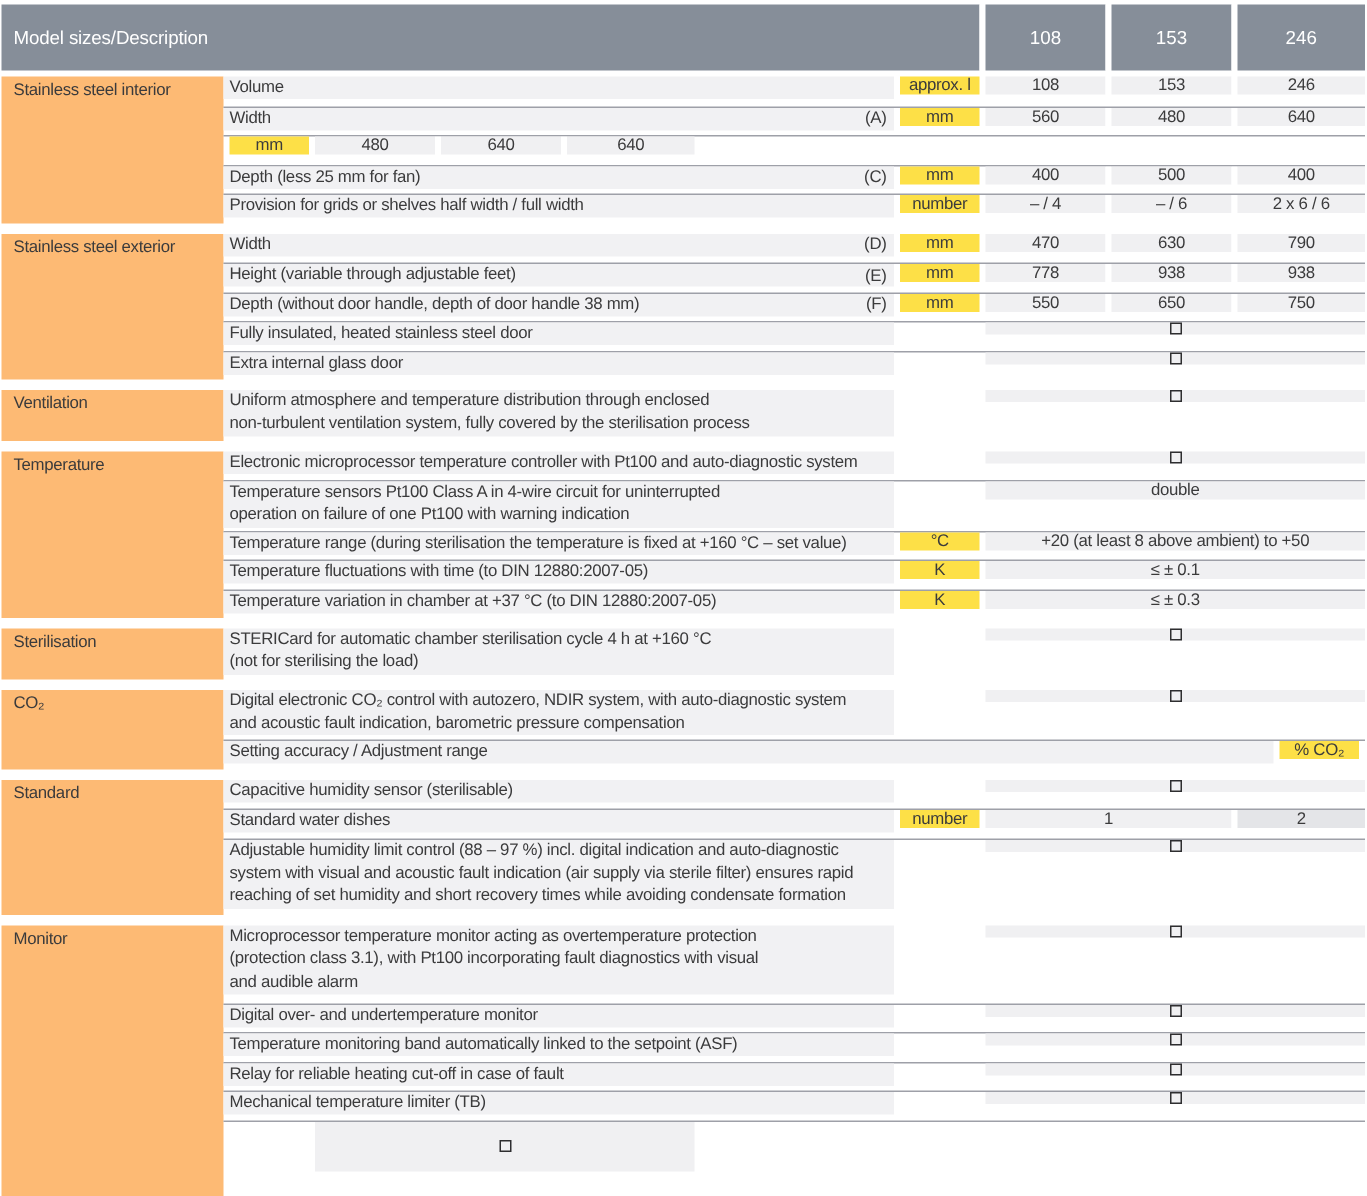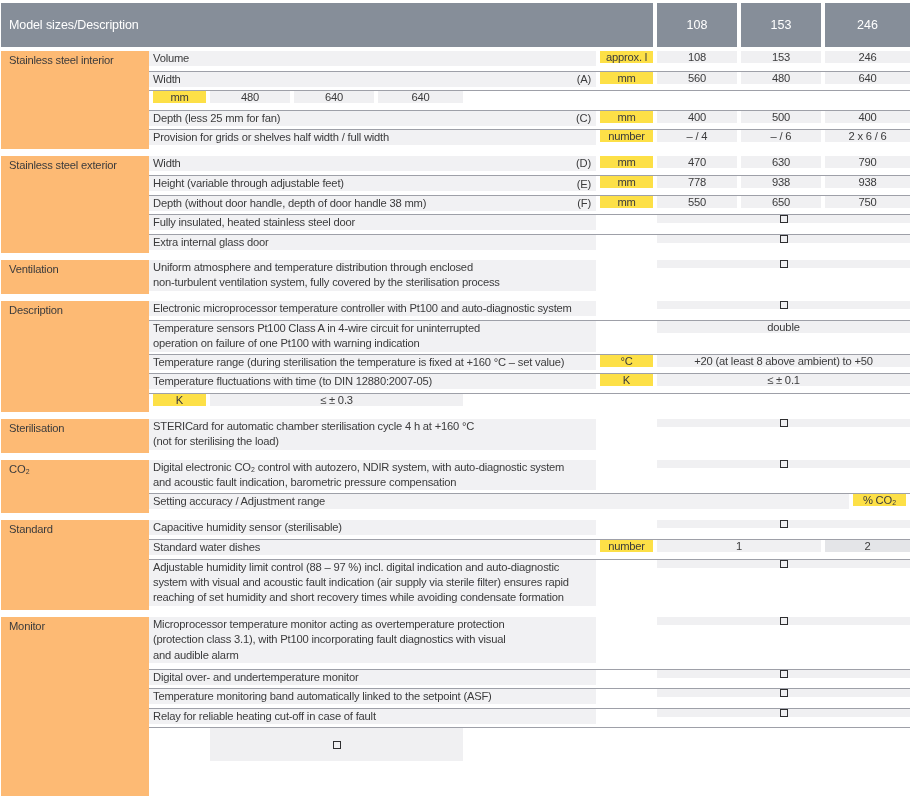--- a/index.html
+++ b/index.html
@@ -347,21 +347,21 @@
               <div class="cell vcell merged">
                 <div class="vwrap">
                   <span class="cbx"></span>
                 </div>
               </div>
             </div>
           </div>
         </div>
       </div>
       <div class="section">
-        <div class="cat-cell"><span class="cat-label">Description</span></div>
+        <div class="cat-cell"><span class="cat-label">Temperature</span></div>
         <div class="rows">
           <div class="row h1">
             <div class="cell desc-cell">
               <span class="desc-text">Electronic microprocessor temperature controller with Pt100 and auto-diagnostic system</span>
             </div>
             <div class="gap"></div>
             <div class="cell unit-cell">
               <span></span>
             </div>
             <div class="gap"></div>
@@ -413,20 +413,23 @@
               <span>K</span>
             </div>
             <div class="gap"></div>
             <div class="values">
               <div class="cell vcell merged">
                 <span>≤ ± 0.1</span>
               </div>
             </div>
           </div>
           <div class="row h1">
+            <div class="cell desc-cell">
+              <span class="desc-text">Temperature variation in chamber at +37 °C (to DIN 12880:2007-05)</span>
+            </div>
             <div class="gap"></div>
             <div class="cell unit-cell">
               <span>K</span>
             </div>
             <div class="gap"></div>
             <div class="values">
               <div class="cell vcell merged">
                 <span>≤ ± 0.3</span>
               </div>
             </div>
@@ -615,20 +618,37 @@
             </div>
             <div class="gap"></div>
             <div class="values">
               <div class="cell vcell merged">
                 <div class="vwrap">
                   <span class="cbx"></span>
                 </div>
               </div>
             </div>
           </div>
+          <div class="row h1">
+            <div class="cell desc-cell">
+              <span class="desc-text">Mechanical temperature limiter (TB)</span>
+            </div>
+            <div class="gap"></div>
+            <div class="cell unit-cell">
+              <span></span>
+            </div>
+            <div class="gap"></div>
+            <div class="values">
+              <div class="cell vcell merged">
+                <div class="vwrap">
+                  <span class="cbx"></span>
+                </div>
+              </div>
+            </div>
+          </div>
           <div class="row h2 tall">
             <div class="gap"></div>
             <div class="cell unit-cell">
               <span></span>
             </div>
             <div class="gap"></div>
             <div class="values">
               <div class="cell vcell merged">
                 <div class="vwrap">
                   <span class="cbx"></span>

